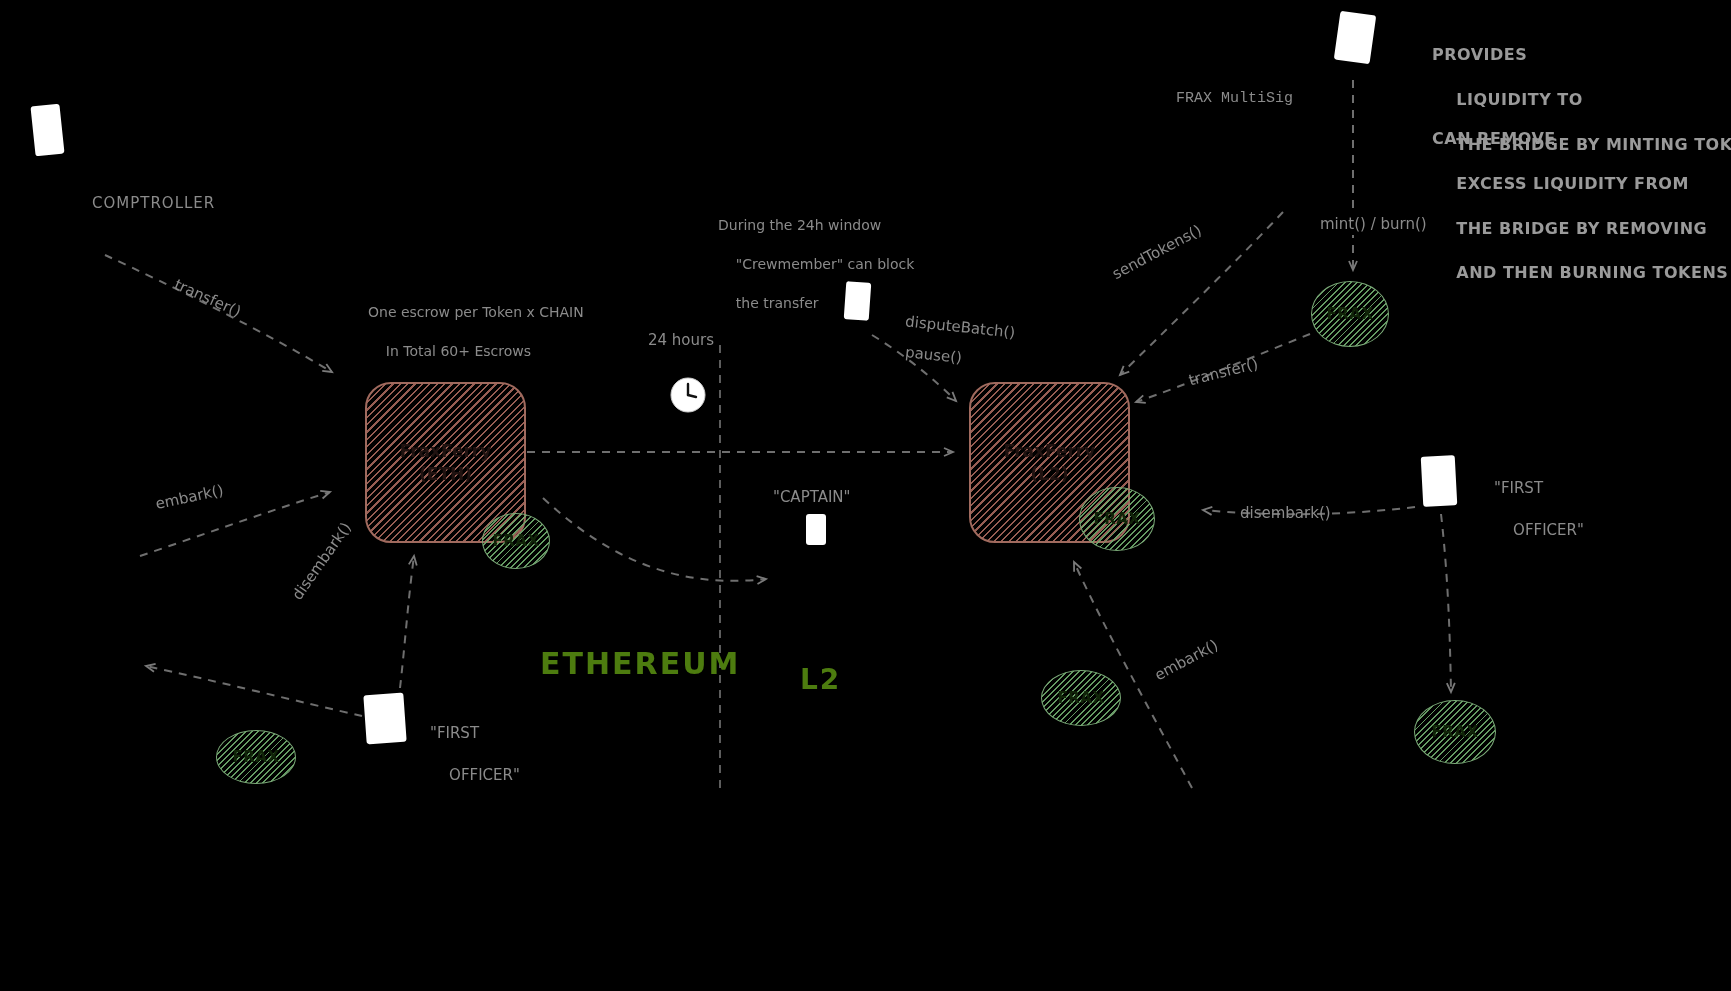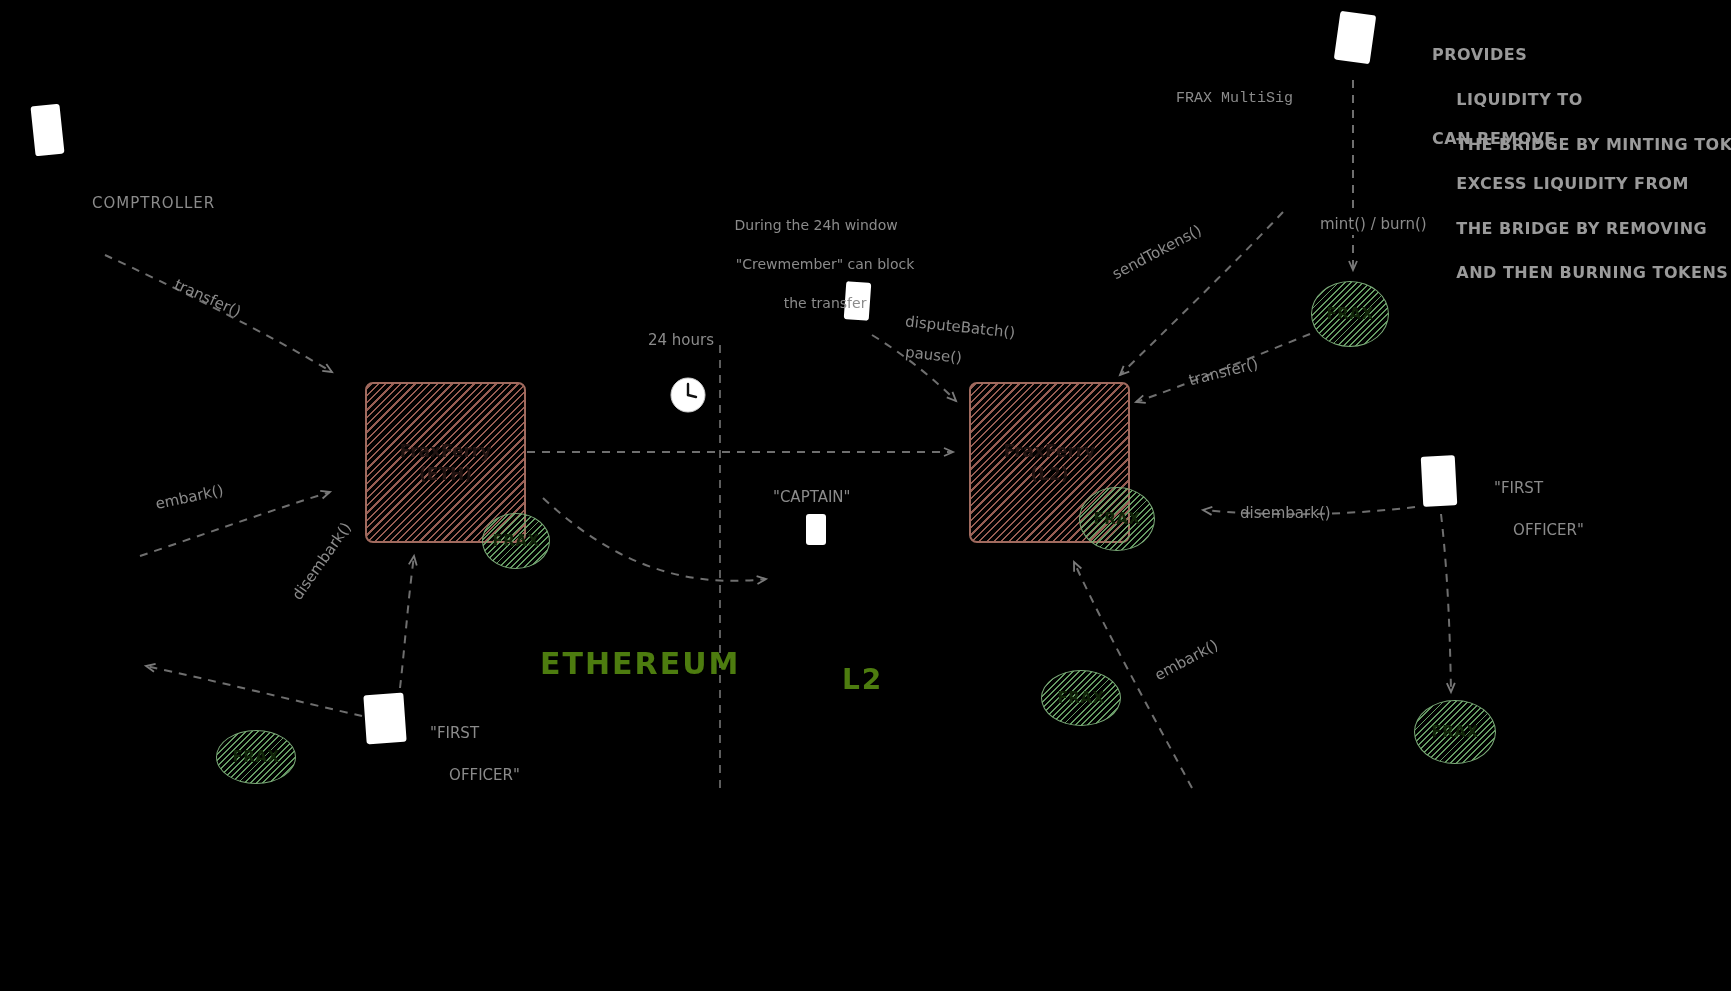--- a/index.html
+++ b/index.html
@@ -1,26 +1,26 @@
 <!DOCTYPE html>
 <html><head>
 <meta charset="utf-8">
 <style>
   html,body{margin:0;padding:0;background:#000;}
   #canvas{
     position:relative;width:1731px;height:991px;background:#000;overflow:hidden;
     font-family:"DejaVu Sans",sans-serif;
   }
   .txt{position:absolute;color:#8b8b8b;font-size:15px;line-height:1.4;white-space:pre;}
-  .txt.small{font-size:14px;text-align:center;}
+  .txt.small{font-size:14px;}
   .txt.big{font-size:30px;font-weight:bold;color:#4d7c0f;letter-spacing:2px;}
   .txt.note{color:#9a9a9a;font-weight:600;font-size:16px;letter-spacing:.5px;line-height:1.4;}
   .txt.onblack{background:#000;padding:0 4px;}
   .hatchbox{
-    position:absolute;border:2px solid #a06a5e;border-radius:8px;
+    position:absolute;border:2px solid #a06a5e;border-radius:26px;
     background:repeating-linear-gradient(-45deg, rgba(178,110,98,.85) 0 1.6px, rgba(0,0,0,0) 1.6px 5.2px);
     display:flex;flex-direction:column;align-items:center;justify-content:center;
     color:#201210;font-weight:bold;font-size:17px;line-height:1.35;text-align:center;
   }
   .token{
     position:absolute;border:1.6px solid #7aa977;border-radius:50%;
     background:repeating-linear-gradient(-45deg, rgba(112,172,110,.9) 0 1.4px, rgba(0,0,0,0) 1.4px 4.4px);
     display:flex;align-items:center;justify-content:center;
     color:#102408;font-weight:bold;font-size:15px;letter-spacing:.5px;
   }
@@ -93,25 +93,27 @@
 
   <svg class="layer" style="left:669px;top:376px;" width="38" height="38">
     <circle cx="19" cy="19" r="17" fill="#fff" stroke="#cfcfcf"></circle>
     <line x1="19" y1="19" x2="19" y2="8" stroke="#111" stroke-width="2.4" stroke-linecap="round"></line>
     <line x1="19" y1="19" x2="27" y2="21" stroke="#111" stroke-width="2.4" stroke-linecap="round"></line>
   </svg>
 
   <div class="txt" style="left:92px;top:193px;letter-spacing:1px;text-align:center;">COMPTROLLER</div>
   <div class="txt" style="left:172px;top:288px;transform:rotate(24deg);">transfer()</div>
 
+  <div class="txt small" style="left:368px;top:303px;"><span>One escrow per Token x CHAIN</span><br>
+    <span>In Total 60+ Escrows</span></div>
 
   <div class="txt" style="left:648px;top:330px;">24 hours</div>
 
   <div class="txt big" style="left:540px;top:643px;">ETHEREUM</div>
-  <div class="txt big" style="left:800px;top:660px;font-size:28px;margin-left:42px;">L2</div>
+  <div class="txt big" style="left:800px;top:660px;font-size:28px;">L2</div>
 
   <div class="txt" style="left:155px;top:487px;transform:rotate(-12deg);">embark()</div>
   <div class="txt" style="left:296px;top:588px;transform:rotate(-55deg);transform-origin:left center;">disembark()</div>
 
   <div class="txt" style="left:430px;top:723px;"><span>"FIRST</span><br>
     <span>OFFICER"</span></div>
 
   <div class="txt" style="left:773px;top:487px;">"CAPTAIN"</div>
 
   <div class="txt small" style="left:718px;top:216px;"><span>During the 24h window</span><br>

